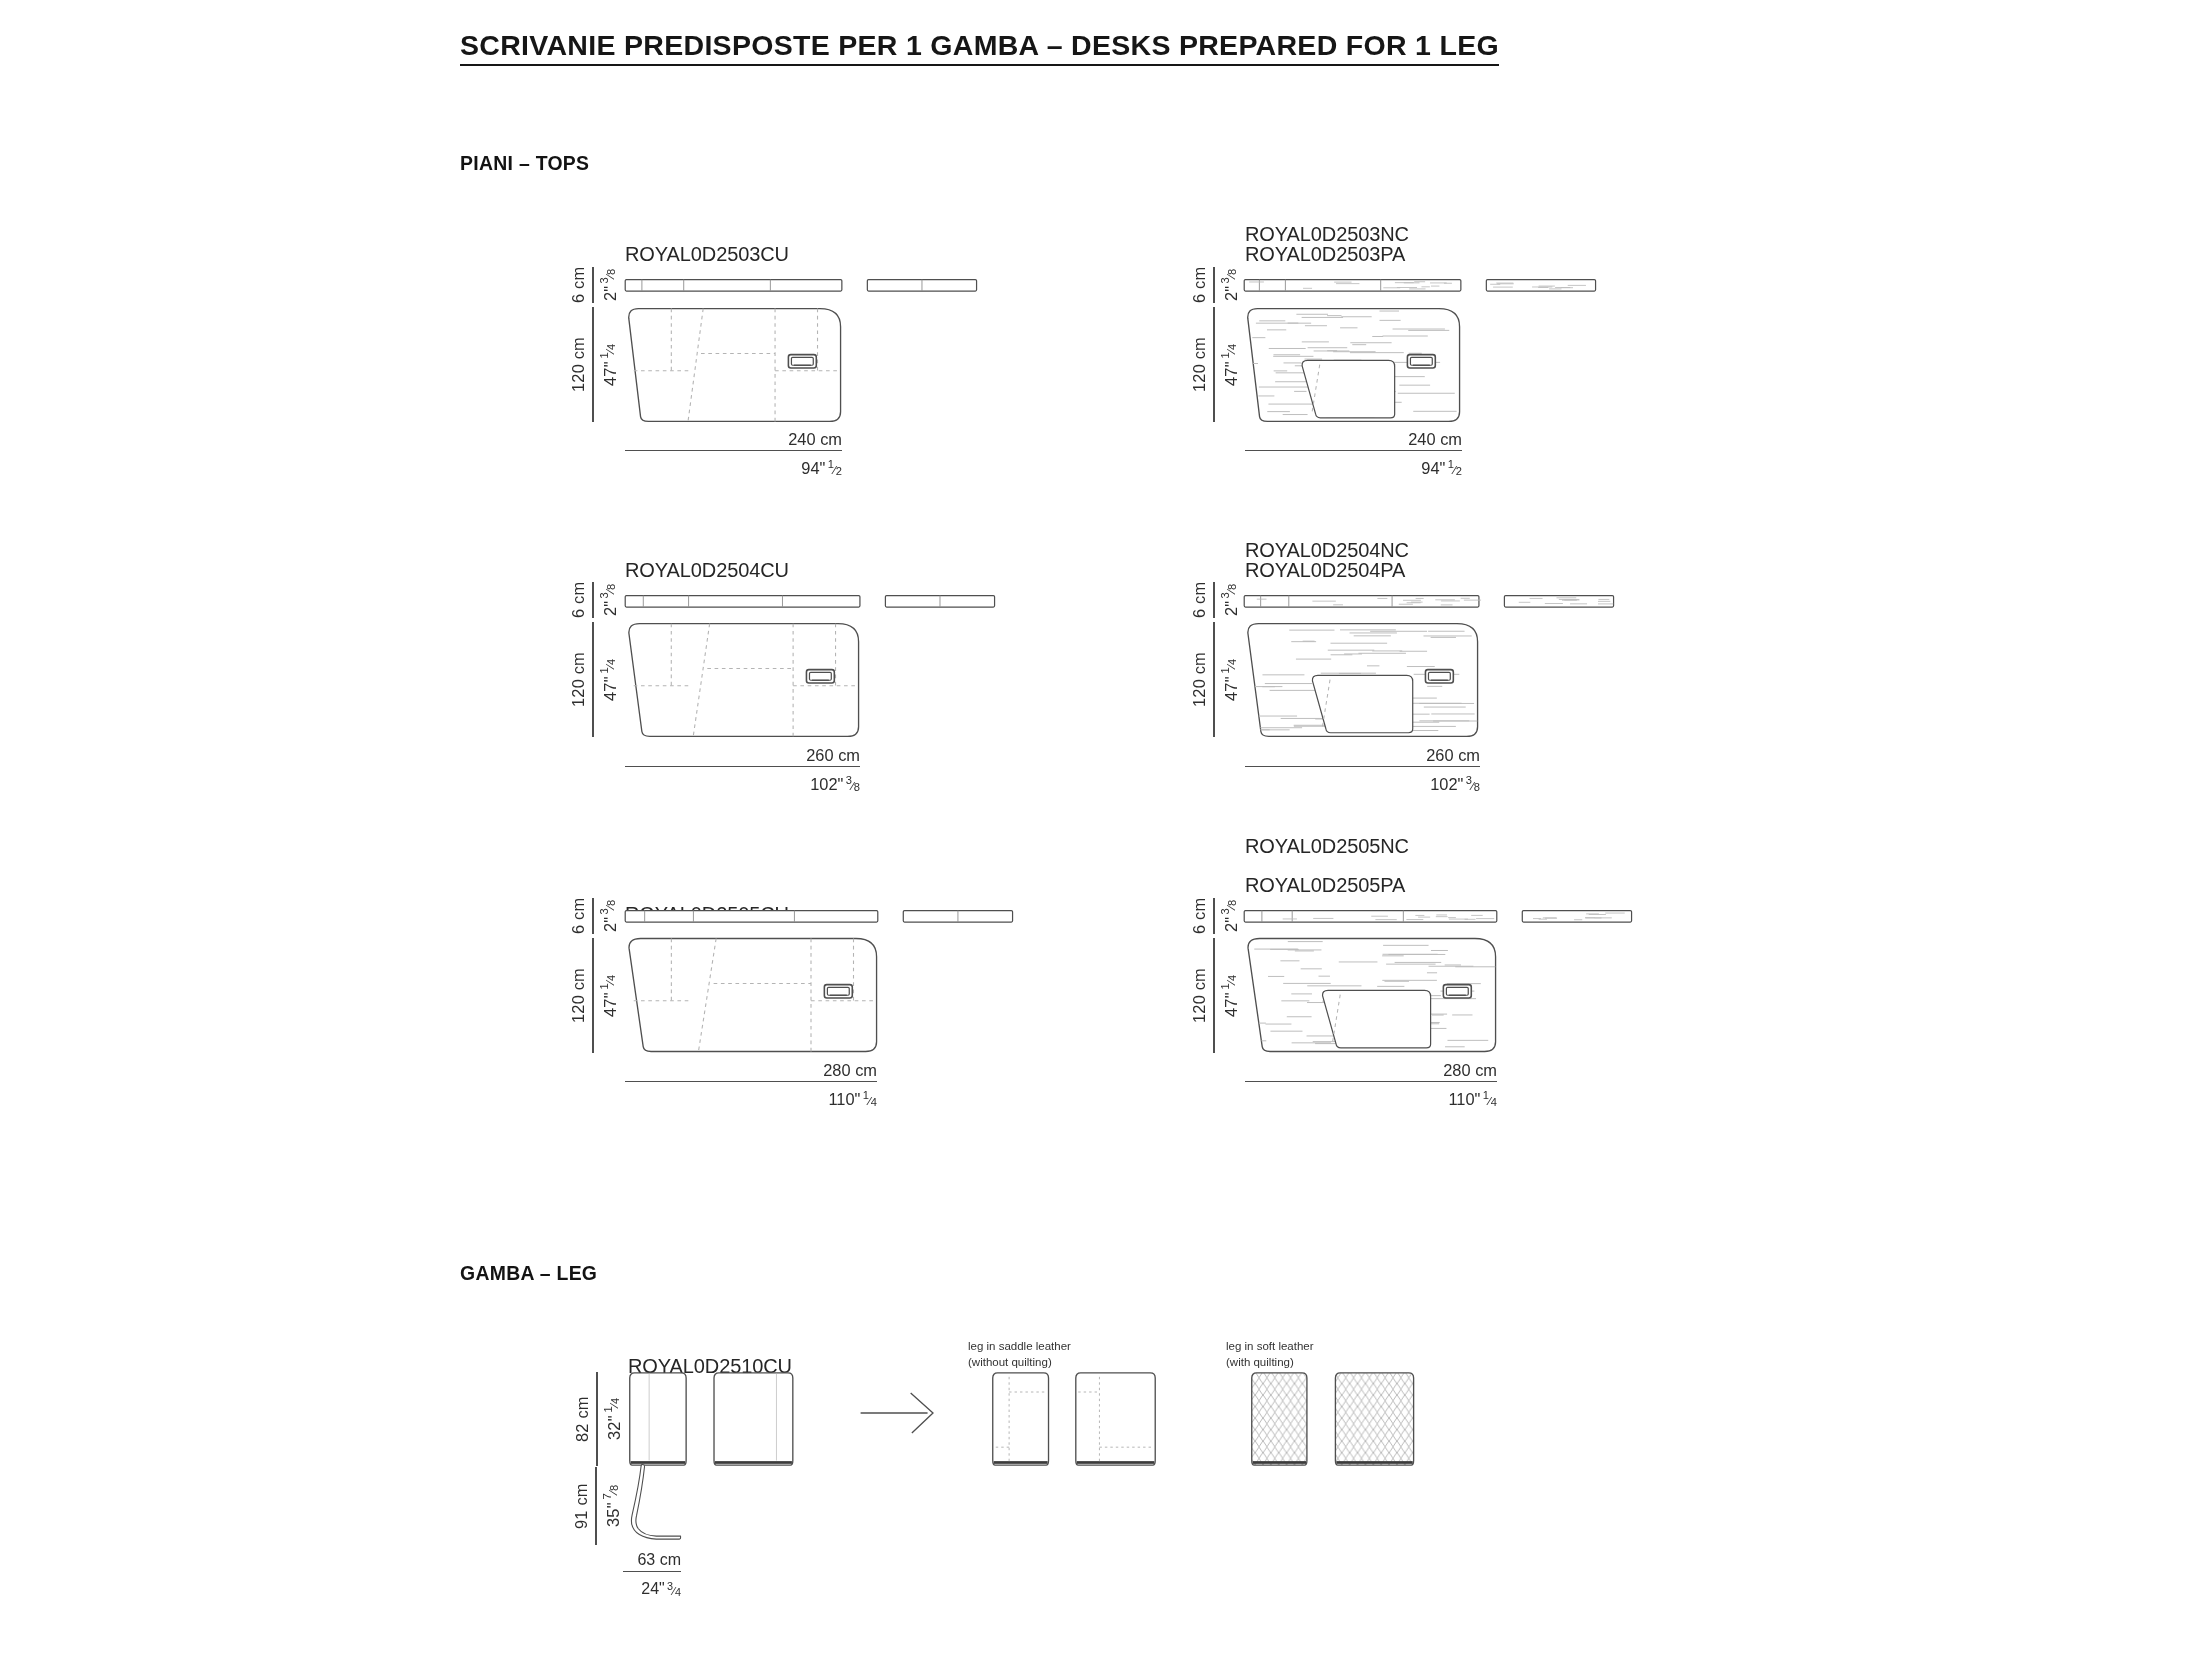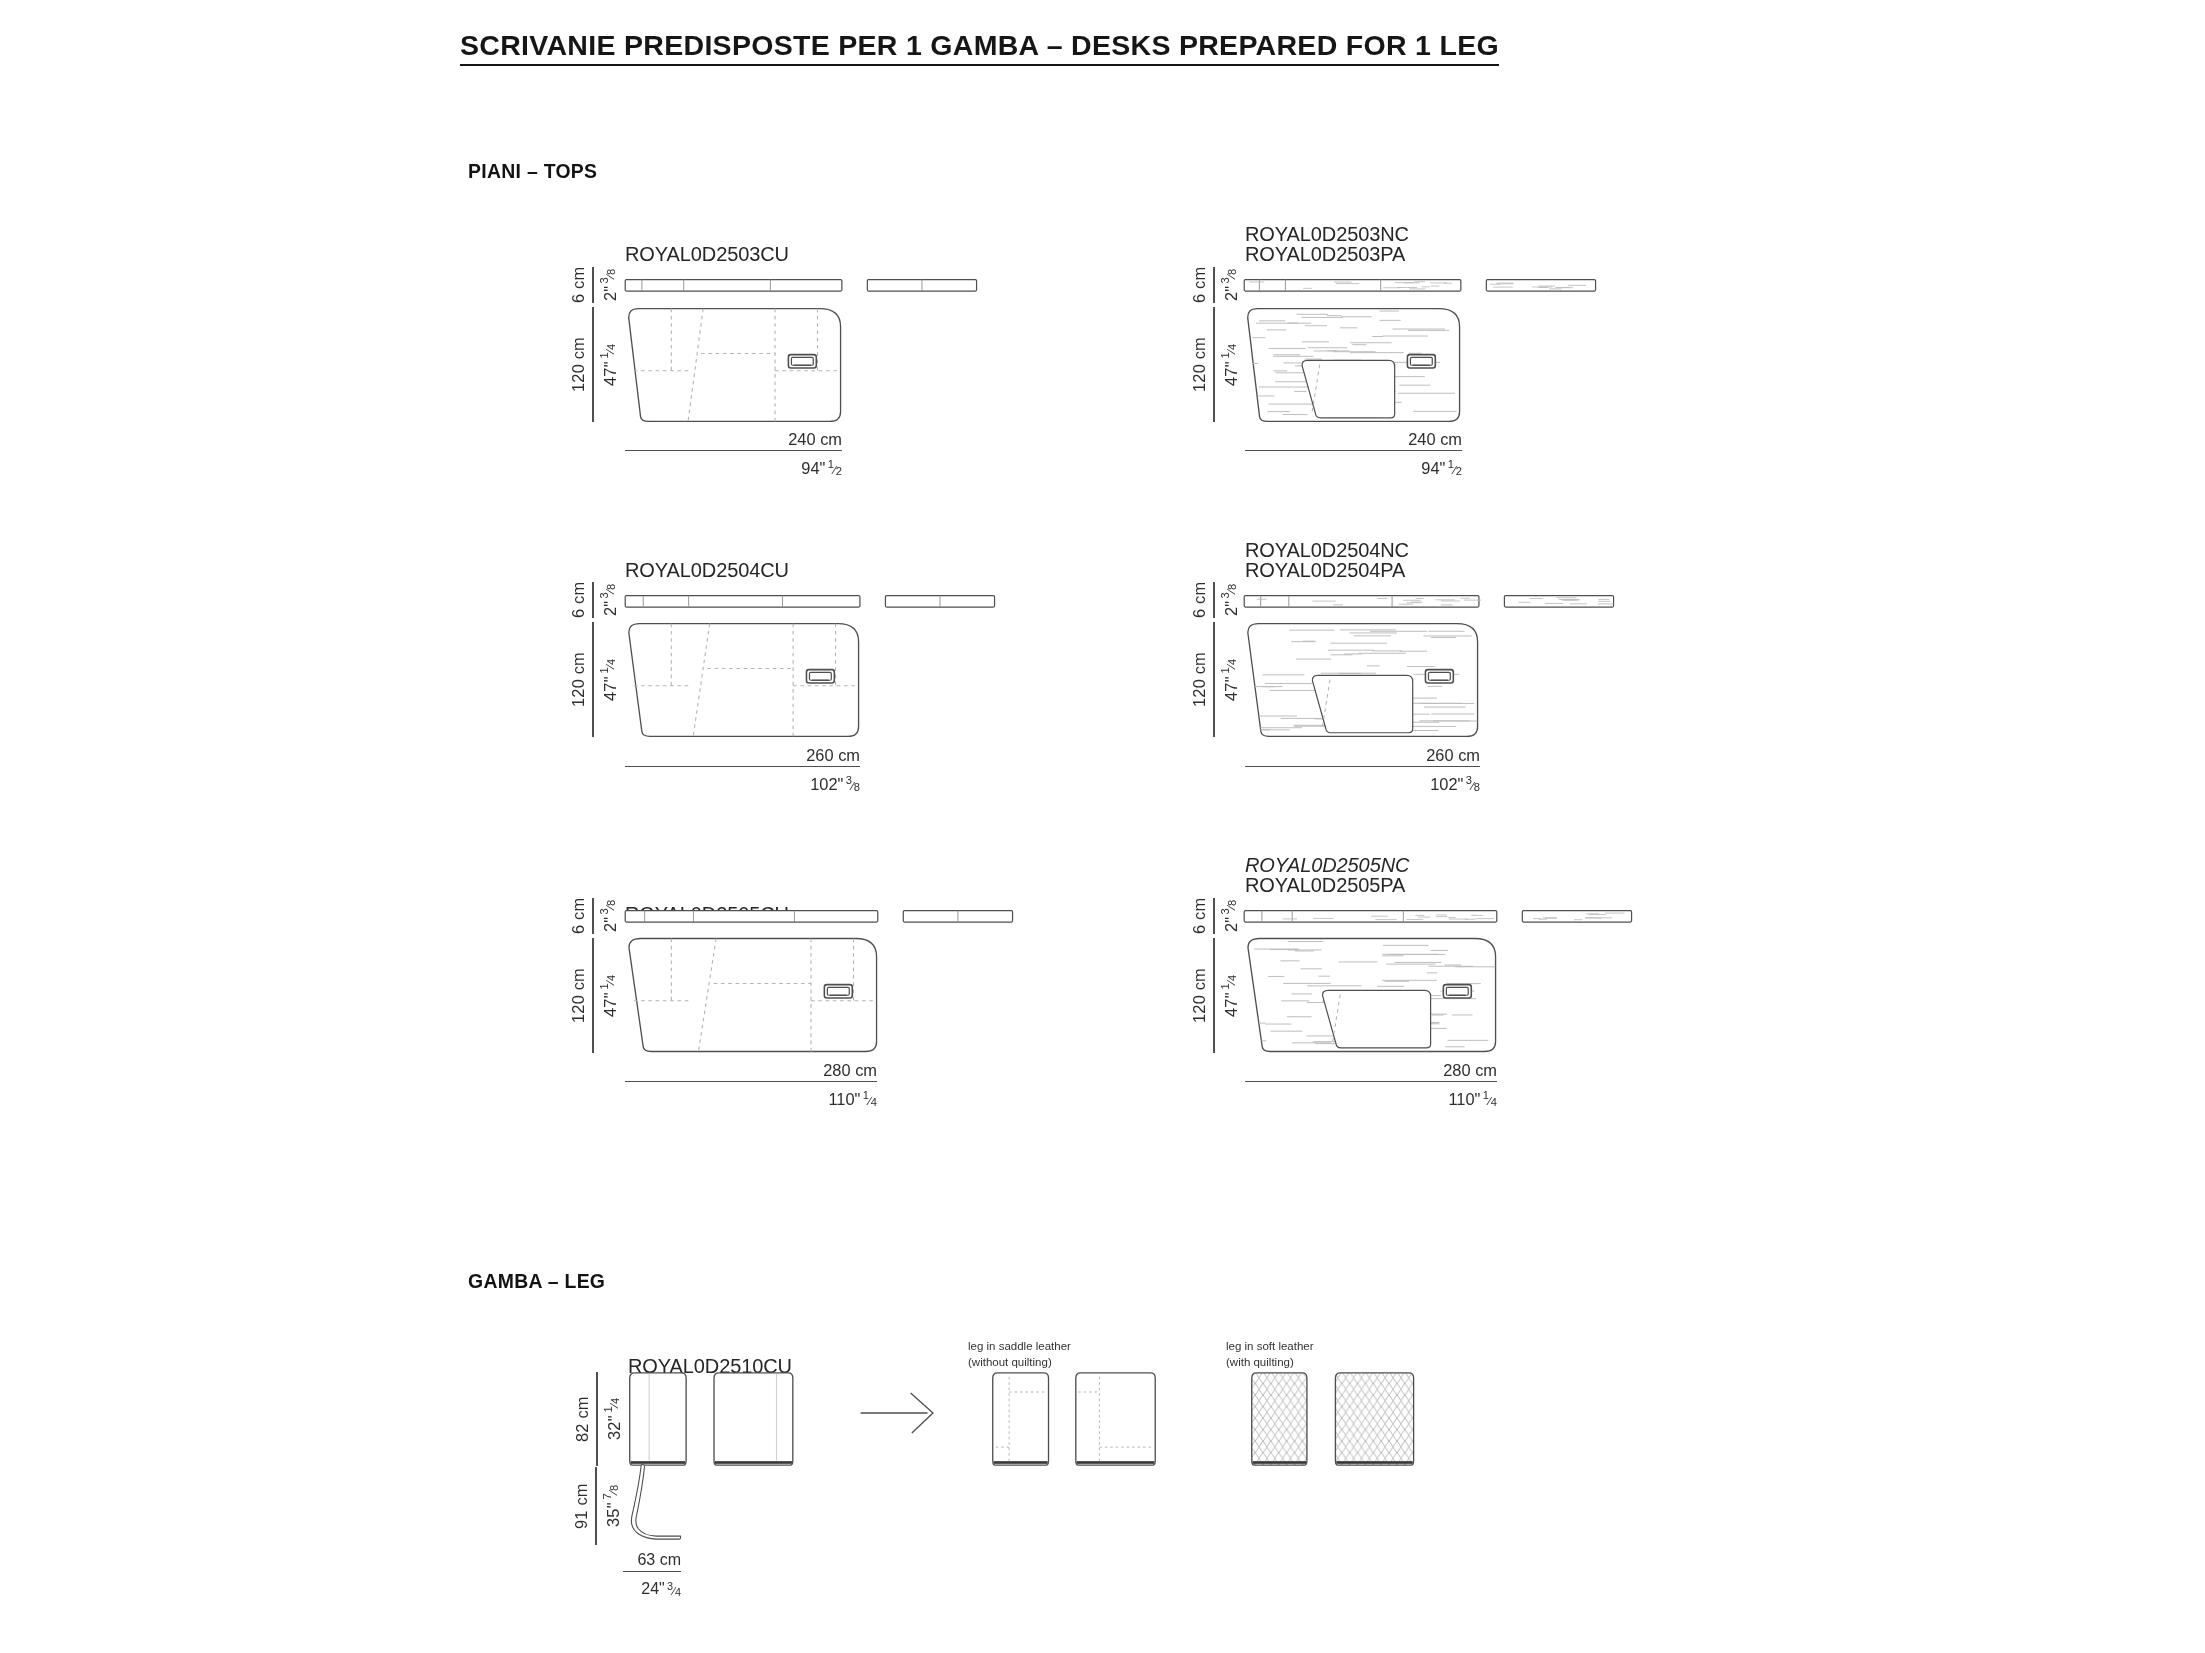--- a/index.html
+++ b/index.html
@@ -9,21 +9,21 @@
     -webkit-font-smoothing:antialiased;
   }
   .abs{position:absolute;}
   h1.page-title{
     position:absolute;left:460px;top:30px;margin:0;
     font-size:28.5px;font-weight:700;letter-spacing:0.3px;color:#161616;
     border-bottom:2.4px solid #161616;padding-bottom:3px;line-height:1.08;
     display:inline-block;white-space:nowrap;
   }
   h2.section-title{
-    position:absolute;margin:8px;font-size:19.4px;font-weight:700;
+    position:absolute;margin:0;font-size:19.4px;font-weight:700;
     letter-spacing:0.3px;color:#131313;white-space:nowrap;
   }
   .code{
     position:absolute;font-size:20px;letter-spacing:-0.1px;color:#262626;
     white-space:nowrap;line-height:20px;
   }
   
   .vdim{position:absolute;width:0;}
   .vd-line{position:absolute;left:-0.6px;top:0;width:1.2px;height:100%;background:#4f4f4f;}
   .vd-cm,.vd-in{
@@ -461,21 +461,21 @@
           </clipPath>
         </defs>
       </svg>
       <div class="hdim" style="left: 625px; top: 1060px; width: 252px;">
         <div class="hd-cm">280 cm</div>
   <div class="hd-line"></div>
   <div class="hd-in"><span>110"</span><span class="fr"><span class="fr-n">1</span><span class="fr-s">⁄</span><span class="fr-d">4</span></span></div>
       </div>
     </div>
     <div class="abs">
-      <div class="code" style="left: 1245px; top: 855px; font-style: italic;">ROYAL0D2505NC</div>
+      <div class="code" style="left: 1245px; top: 836px;">ROYAL0D2505NC</div>
       <div class="code" style="left: 1245px; top: 875px;">ROYAL0D2505PA</div>
       <div class="vdim" style="left: 1214px; top: 898px; height: 36px;">
         <span class="vd-cm">6 cm</span>
         <span class="vd-line"></span>
         <span class="vd-in"><span>2"</span><span class="fr"><span class="fr-n">3</span><span class="fr-s">⁄</span><span class="fr-d">8</span></span></span>
       </div>
       <div class="vdim" style="left: 1214px; top: 938px; height: 115px;">
         <span class="vd-cm">120 cm</span>
         <span class="vd-line"></span>
         <span class="vd-in"><span>47"</span><span class="fr"><span class="fr-n">1</span><span class="fr-s">⁄</span><span class="fr-d">4</span></span></span>

